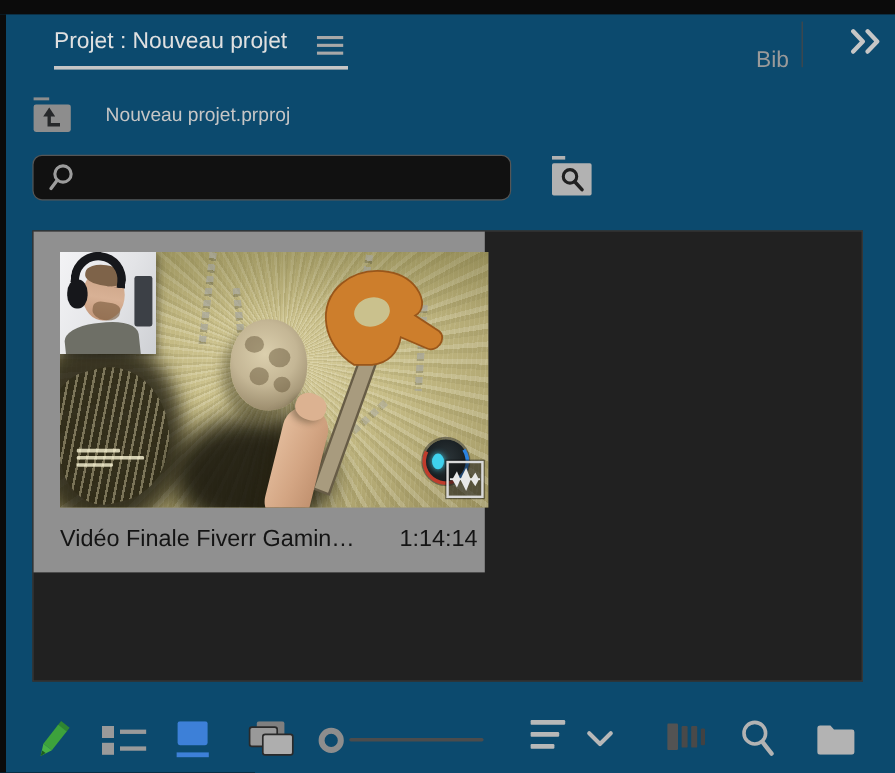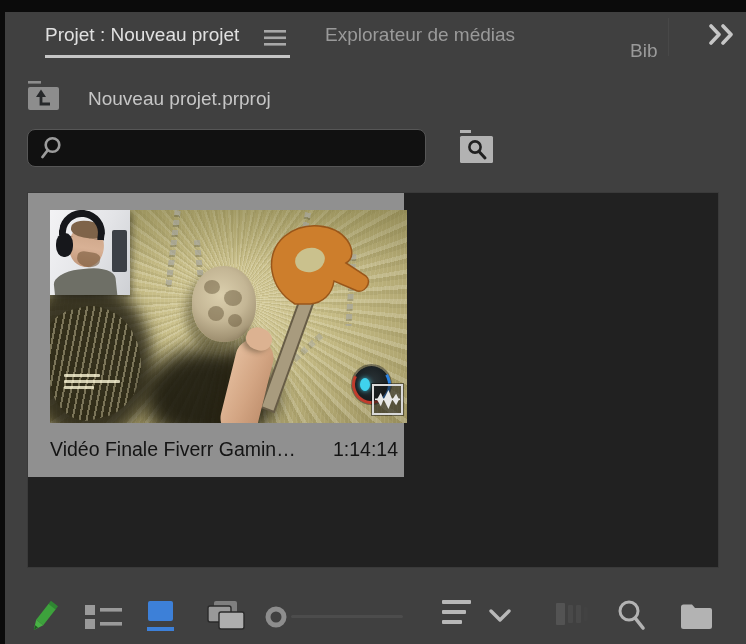--- a/index.html
+++ b/index.html
@@ -1,35 +1,35 @@
 <!DOCTYPE html>
 <html><head>
 <meta charset="utf-8">
 <style>
   html,body{margin:0;padding:0;background:#0a0a0a;}
   *{box-sizing:border-box;}
   #app{
     position:relative;width:746px;height:644px;overflow:hidden;
-    background:#404040;
+    background:#0c4a6e;
     font-family:"Liberation Sans",sans-serif;
     -webkit-font-smoothing:antialiased;
   }
   .abs{position:absolute;}
   
   .strip-top{left:0;top:0;width:746px;height:12px;background:#0b0b0b;}
   .strip-left{left:0;top:12px;width:5px;height:632px;background:#0b0b0b;}
 
   
   .tab{font-size:19px;color:#9a9a9a;white-space:nowrap;cursor:default;}
   .tab.active{color:#e0e0e0;}
   .tab-underline{left:45px;top:55px;width:245px;height:3px;background:#c6c6c6;}
   .tab-sep{left:668px;top:18px;width:1px;height:38px;background:#484848;}
 
   
-  .proj-label{font-size:19px;color:#c6c6c6;white-space:nowrap;}
+  .proj-label{font-size:16px;color:#c6c6c6;white-space:nowrap;}
 
   
   .search-box{
     left:27px;top:129px;width:399px;height:38px;
     background:#111111;border:1.5px solid #565656;border-radius:8px;
     display:flex;align-items:center;padding-left:12px;
   }
   .search-input{
     background:transparent;border:none;outline:none;color:#cccccc;
     font-size:17px;width:330px;margin-left:10px;font-family:"Liberation Sans",sans-serif;
@@ -128,21 +128,20 @@
   <div class="abs tab active" style="left:45px;top:24px;">Projet : Nouveau projet</div>
 
   <svg class="abs" style="left:264px;top:30px;" width="23" height="17" viewBox="0 0 23 17">
     <rect x="0" y="0" width="22" height="2.6" fill="#a8a8a8"></rect>
     <rect x="0" y="6.5" width="22" height="2.6" fill="#a8a8a8"></rect>
     <rect x="0" y="13" width="22" height="2.6" fill="#a8a8a8"></rect>
   </svg>
 
   <div class="abs tab-underline"></div>
 
-  <div class="abs tab" style="left:325px;top:24px;">Explorateur de médias</div>
 
   <div class="abs tab" style="left:630px;top:24px;margin-top:16px;">Bib</div>
 
   <div class="abs tab-sep"></div>
 
   <svg class="abs" style="left:708px;top:24px;" width="30" height="21" viewBox="0 0 30 21">
     <polyline points="3,2 11,10.5 3,19" fill="none" stroke="#c6c6c6" stroke-width="3.6" stroke-linecap="round" stroke-linejoin="round"></polyline>
     <polyline points="15,2 23,10.5 15,19" fill="none" stroke="#c6c6c6" stroke-width="3.6" stroke-linecap="round" stroke-linejoin="round"></polyline>
   </svg>
 

